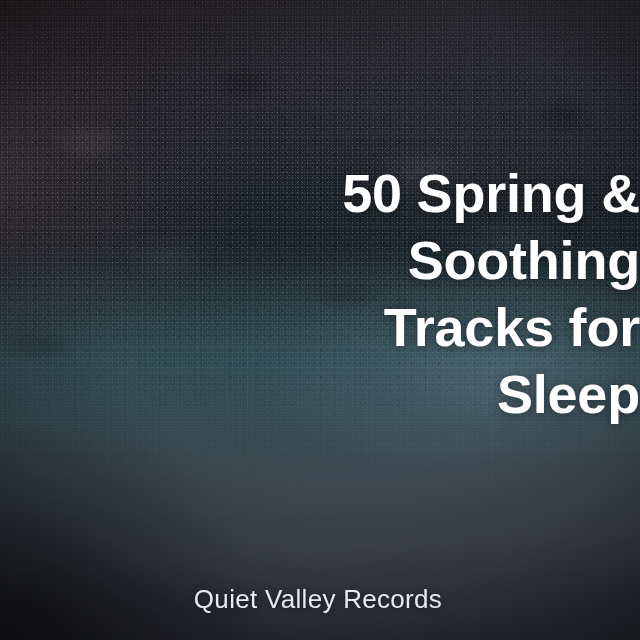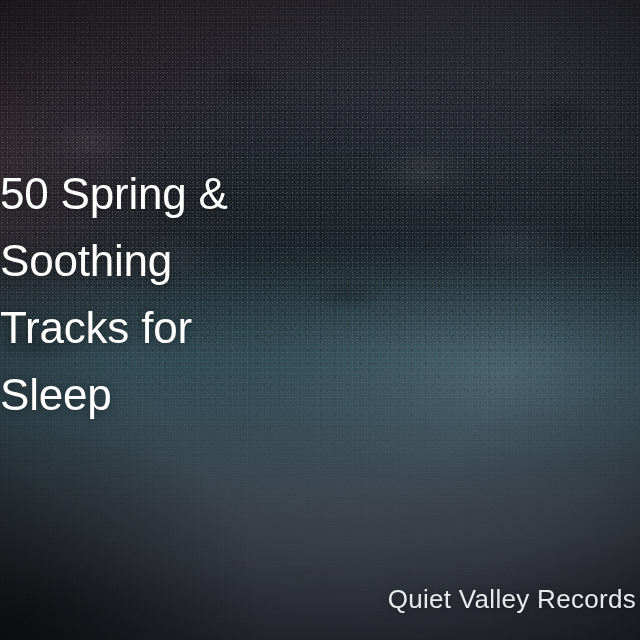--- a/index.html
+++ b/index.html
@@ -207,37 +207,37 @@
     align-items: center;
     z-index: 5;
   }
 
   #album-title {
     position: absolute;
     top: 160px;
     left: 0;
     right: 0;
     margin: 0;
-    text-align: left;
+    text-align: right;
     color: #ffffff;
-    font-size: 44px;
-    font-weight: 400;
+    font-size: 54px;
+    font-weight: 700;
     line-height: 67px;
     letter-spacing: -0.2px;
     text-shadow: 0 1px 10px rgba(0, 0, 0, 0.42);
     white-space: pre-line;
   }
 
   #album-artist {
     position: absolute;
     top: 583px;
     left: 0;
     right: 4px;
     margin: 0;
-    text-align: right;
+    text-align: center;
     color: #e8eaee;
     font-size: 26px;
     font-weight: 300;
     line-height: 32px;
     letter-spacing: 0.3px;
     text-shadow: 0 1px 7px rgba(0, 0, 0, 0.40);
   }
 </style>
 </head>
 <body>

